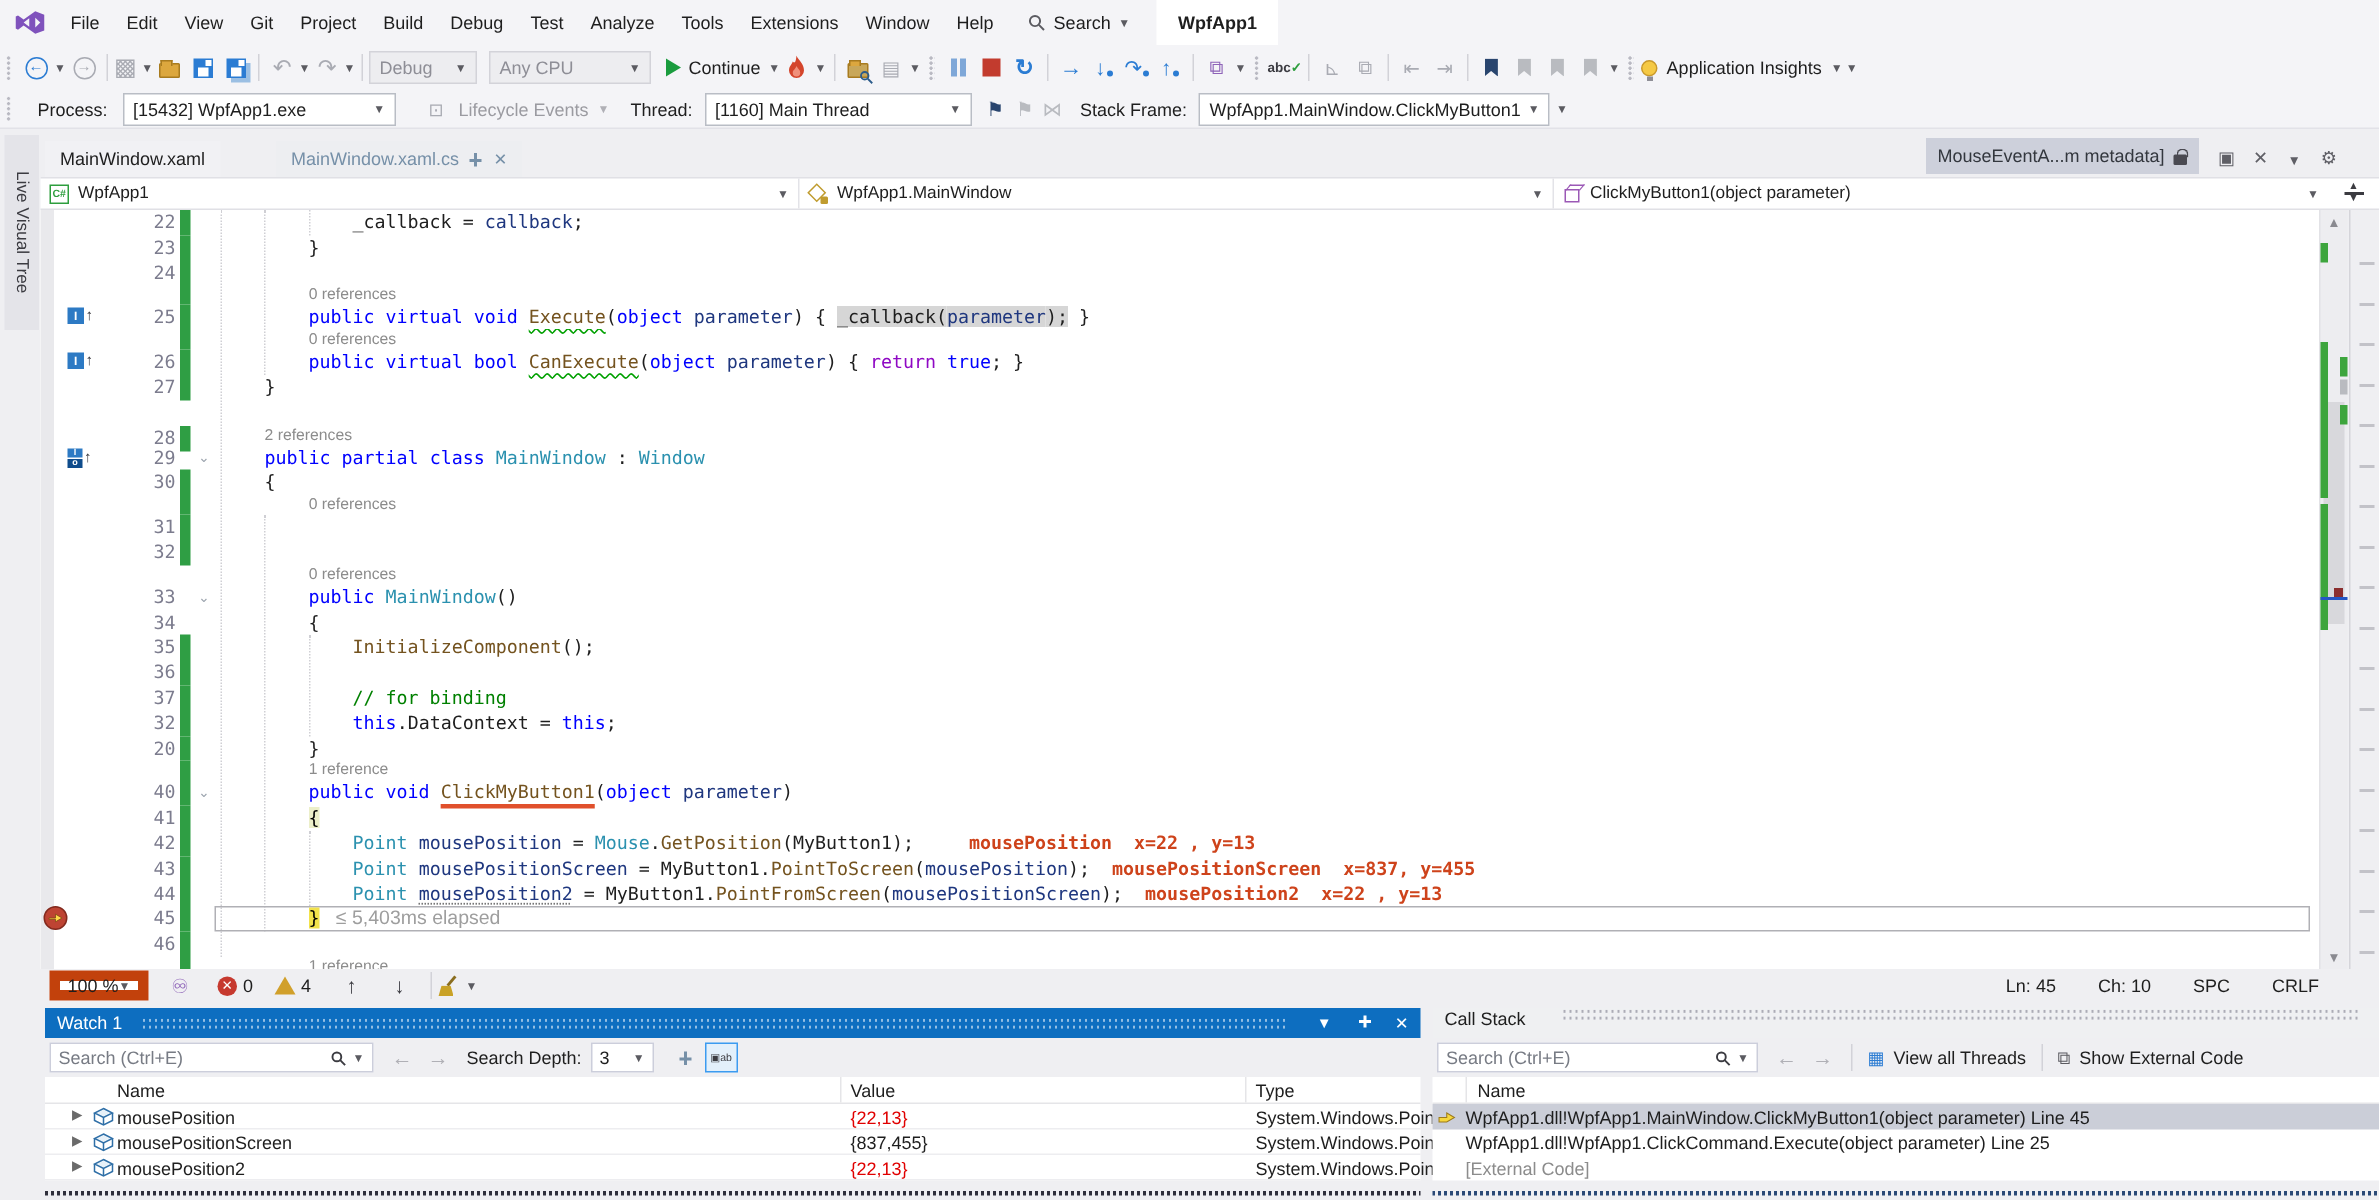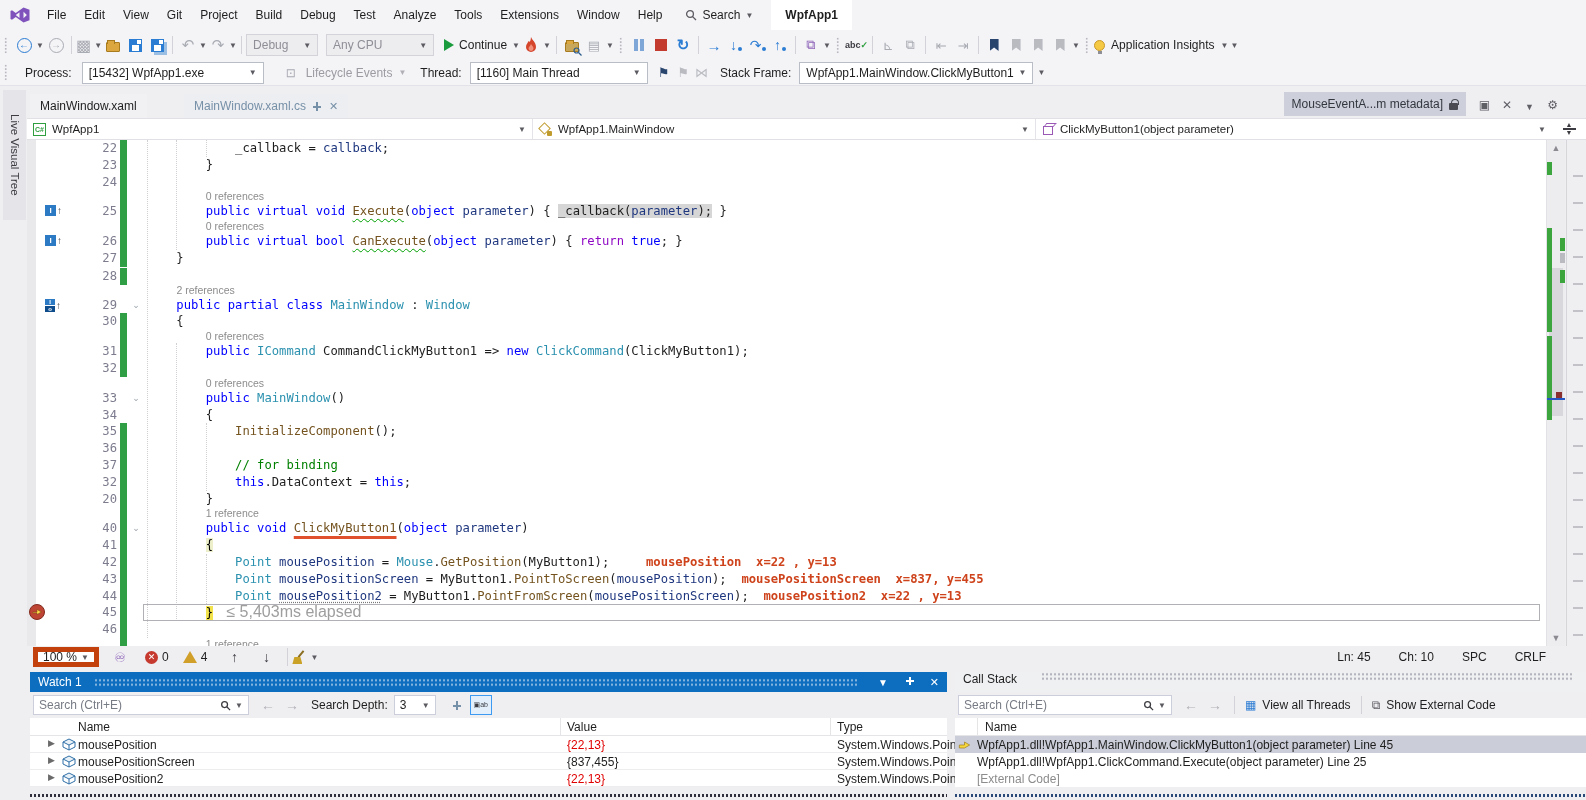--- a/index.html
+++ b/index.html
@@ -76,36 +76,36 @@
   .guide { position:absolute; width:0; border-left:1px dotted #CFCFD4; }
   .curline { position:absolute; left:116px; right:6px; border:1px solid #B0B0B5; }
   .p { color:#1E1E1E; } .k { color:#0000FF; } .c { color:#8F08C4; } .t { color:#2B91AF; }
   .m { color:#74531F; } .v { color:#1F377F; } .cm { color:#008000; }
   .hl { background:#D6D6D6; }
   .sq { text-decoration:underline; text-decoration-style:wavy; text-decoration-color:#00A000; text-decoration-thickness:1px; text-underline-offset:2.5px; }
   .rul { text-decoration:underline; text-decoration-color:#E0502C; text-decoration-thickness:2.5px; text-underline-offset:3.5px; }
   .du { text-decoration:underline; text-decoration-style:dotted; text-decoration-color:#777; text-underline-offset:2px; }
   .pb { background:#ECEFC9; } .yb { background:#F2E24B; }
   .dbg { color:#CE431B; font-weight:bold; }
-  .perf { font-family:"Liberation Sans",sans-serif; font-size:16px; color:#9E9E9E; }
+  .perf { font-family:"Liberation Sans",sans-serif; font-size:13px; color:#9E9E9E; }
   .mgicon { position:absolute; left:18px; display:flex; align-items:center; gap:1px; }
   .itbox { width:11px; height:11px; background:#2D7AC4; color:#fff; font-size:8px; font-weight:bold; display:flex; align-items:center; justify-content:center; }
   .uparr { font-size:10px; color:#3B3B41; }
   .curarrow { position:absolute; left:2px; width:16px; height:16px; border-radius:50%; background:#BE4433; border:1px solid #832A1E; display:flex; align-items:center; justify-content:center; }
 
   
   #vscroll { left:1546px; top:140px; width:19px; height:506px; background:#EDEDF0; border-left:1px solid #E2E2E6; }
   .sarrow { position:absolute; left:0; width:100%; text-align:center; color:#8A8A90; font-size:9px; }
   .smark { position:absolute; }
   #rightstrip { left:1566px; top:140px; width:20px; height:528px; background:#EFEFF2; border-left:1px solid #D5D5DA; }
   #rightstrip .dashes { position:absolute; left:6px; top:10px; width:10px; height:500px; background:repeating-linear-gradient(180deg, transparent 0 25px, #C2C2C8 25px 27px); }
 
   
   #estatus { left:27px; top:646px; width:1559px; height:22px; background:#EFEFF2; display:flex; align-items:center; font-size:12px; color:#1E1E1E; }
-  .zoombox { width:66px; height:20px; background:#FFFFFF; border:5px solid #c2410c; display:flex; align-items:center; justify-content:space-between; padding:0 5px; margin-left:6px; }
+  .zoombox { width:66px; height:20px; background:#FFFFFF; border:7px solid #c2410c; display:flex; align-items:center; justify-content:space-between; padding:0 5px; margin-left:6px; }
   .errdot { width:13px; height:13px; border-radius:50%; background:#C6392F; color:#fff; font-size:9px; display:flex; align-items:center; justify-content:center; }
   .warntri { width:0; height:0; border-left:7px solid transparent; border-right:7px solid transparent; border-bottom:12px solid #D1A02B; position:relative; }
   .statR { margin-left:auto; display:flex; gap:28px; margin-right:40px; }
   #watch { left:30px; top:672px; width:917px; height:128px; }
   #watch .hdr { position:absolute; left:0; top:0; width:100%; height:20px; background:#0D6EC0; color:#FFFFFF; display:flex; align-items:center; padding:0 8px; font-size:12px; gap:8px; }
   .hdots { flex:1; height:9px; background-image:radial-gradient(rgba(255,255,255,.55) 0.9px, transparent 1px); background-size:4px 4.5px; margin:0 4px; }
   .hdots.dark { background-image:radial-gradient(rgba(90,90,110,.45) 0.9px, transparent 1px); }
   .hic { color:#FFFFFF; font-size:10px; margin-left:8px; }
   .wpin { width:8px; height:11px; position:relative; margin-left:10px; }
   .wpin:before { content:""; position:absolute; left:3px; top:0; width:2px; height:8px; background:#fff; }
@@ -419,21 +419,21 @@
           <span class="itbox">I</span>
           <span class="uparr">↑</span>
         </span>
         <span class="codeln" style="line-height: 16.8px;"><span class="p">        </span><span class="k">public virtual bool </span><span class="m sq">CanExecute</span><span class="p">(</span><span class="k">object</span><span class="p"> </span><span class="v">parameter</span><span class="p">) { </span><span class="c">return</span><span class="p"> </span><span class="k">true</span><span class="p">; }</span></span>
       </div>
       <div class="erow" style="top: 110px; height: 16.8px;">
         <span class="gbar"></span>
         <span class="lnum" style="line-height: 16.8px;">27</span>
         <span class="codeln" style="line-height: 16.8px;"><span class="p">    }</span></span>
       </div>
-      <div class="erow" style="top: 128px; height: 16.8px;">
+      <div class="erow" style="top: 144px; height: 16.8px;">
         <span class="gbar"></span>
         <span class="lnum" style="line-height: 16.8px;">28</span>
         <span class="codeln" style="line-height: 16.8px;"></span>
       </div>
       <div class="erow" style="top: 143.6px; height: 13px;">
         <span class="lens" style="left: 149.38px; line-height: 13px;">2 references</span>
       </div>
       <div class="erow" style="top: 156.6px; height: 16.8px;">
         <span class="lnum" style="line-height: 16.8px;">29</span>
         <span class="chev" style="line-height: 16.8px;">⌄</span>
@@ -451,21 +451,20 @@
         <span class="lnum" style="line-height: 16.8px;">30</span>
         <span class="codeln" style="line-height: 16.8px;"><span class="p">    {</span></span>
       </div>
       <div class="erow" style="top: 190.2px; height: 13px;">
         <span class="gbar"></span>
         <span class="lens" style="left: 178.76px; line-height: 13px;">0 references</span>
       </div>
       <div class="erow" style="top: 203.2px; height: 16.8px;">
         <span class="gbar"></span>
         <span class="lnum" style="line-height: 16.8px;">31</span>
-        <span class="codeln" style="line-height: 16.8px;"><span class="p">        </span><span class="k">public </span><span class="t">ICommand</span><span class="p"> CommandClickMyButton1 =&gt; </span><span class="k">new</span><span class="p"> </span><span class="t">ClickCommand</span><span class="p">(ClickMyButton1);</span></span>
       </div>
       <div class="erow" style="top: 220px; height: 16.8px;">
         <span class="gbar"></span>
         <span class="lnum" style="line-height: 16.8px;">32</span>
         <span class="codeln" style="line-height: 16.8px;"></span>
       </div>
       <div class="erow" style="top: 236.8px; height: 13px;">
         <span class="lens" style="left: 178.76px; line-height: 13px;">0 references</span>
       </div>
       <div class="erow" style="top: 249.8px; height: 16.8px;">

